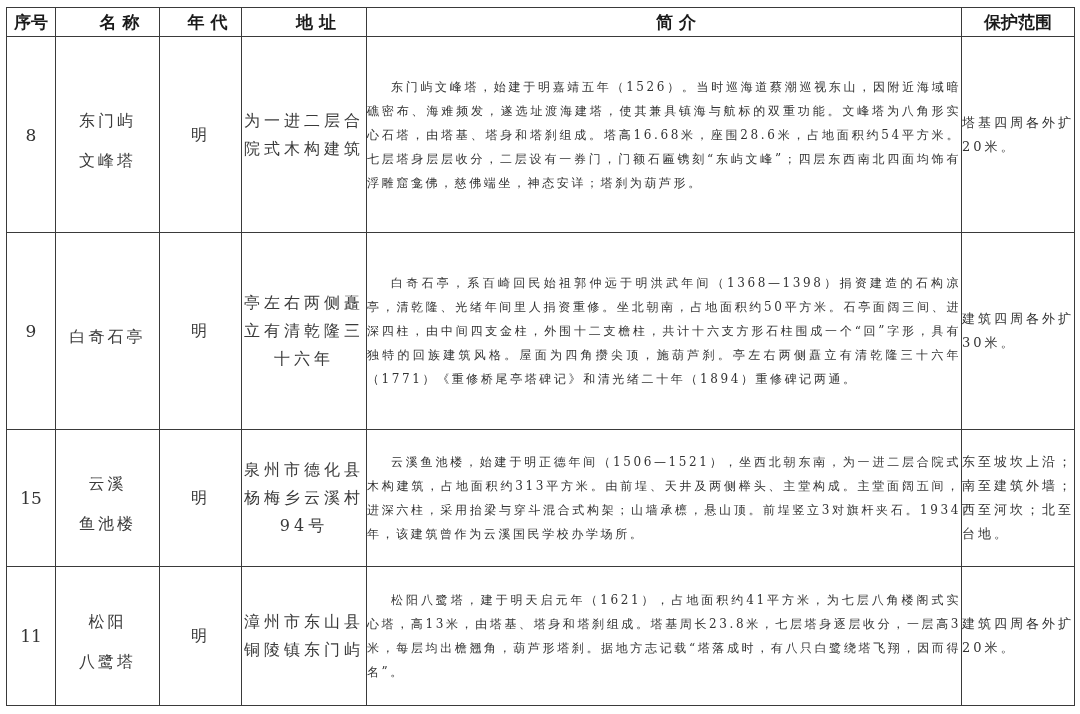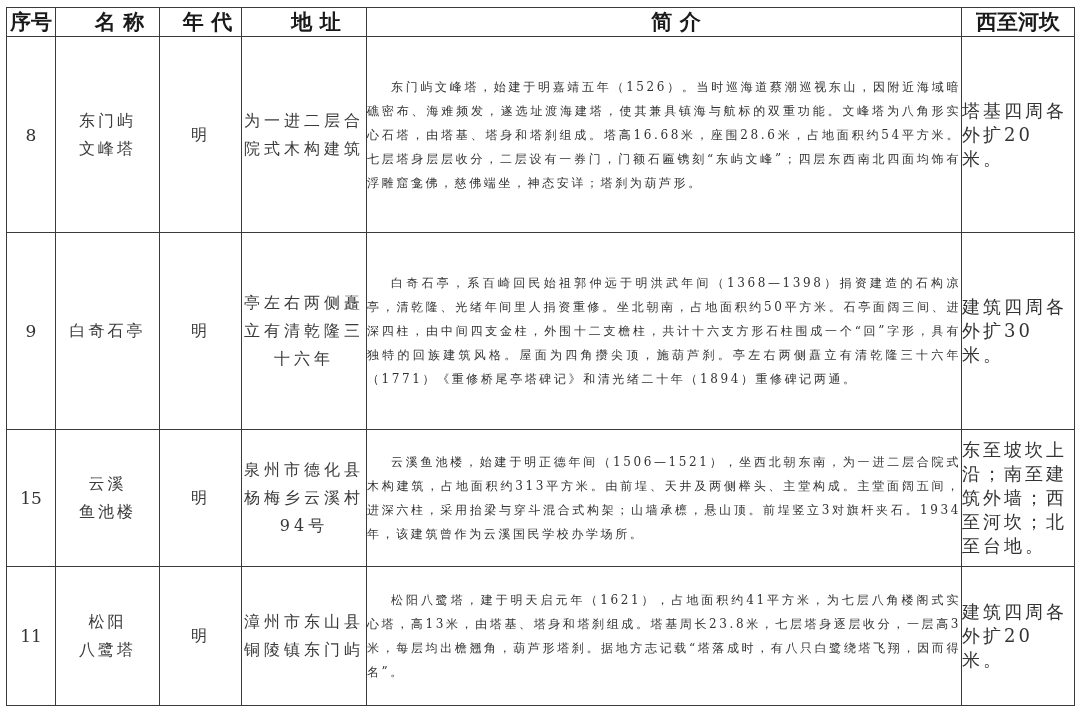--- a/index.html
+++ b/index.html
@@ -26,21 +26,21 @@
     table.heritage th,
     table.heritage td {
       border: 1.5px solid #3a3a3a;
       padding: 0;
       vertical-align: middle;
     }
     table.heritage th {
       height: 28px;
       font-family: "DejaVu Sans", "Liberation Sans", sans-serif;
       font-weight: bold;
-      font-size: 21px;
+      font-size: 17px;
       color: #1a1a1a;
       text-align: center;
       letter-spacing: 0px;
     }
     th.spaced { letter-spacing: 14px; text-indent: 14px; }
     th.spaced-wide { letter-spacing: 24px; text-indent: 24px; margin-top: 20px; }
     td.num {
       text-align: center;
       font-size: 17px;
       color: #333;
@@ -56,53 +56,53 @@
     td.desc {
       font-size: 12px;
       line-height: 24px;
       padding: 2px 4px 2px 4px;
       text-align: justify;
       letter-spacing: 2.6px;
       color: #333;
     }
     td.desc .para { text-indent: 2em; display: block; }
     td.scope {
-      font-size: 18px;
+      font-size: 13px;
       line-height: 24px;
       padding: 0 2px 0 3px;
       letter-spacing: 3px;
       color: #333;
       text-align: left;
     }
     tr.r8 { height: 196px; }
     tr.r9 { height: 197px; }
     tr.r10 { height: 137px; }
     tr.r11 { height: 139px; }
-    .line { display: block; }
+    .line { display: block; margin-top: 12px; }
   </style>
 </head>
 <body>
 
 <table class="heritage">
   <colgroup>
     <col style="width:49px">
     <col style="width:104px">
     <col style="width:82px">
     <col style="width:125px">
     <col style="width:595px">
     <col style="width:113px">
   </colgroup>
   <thead>
     <tr>
       <th>序号</th>
       <th class="spaced-wide">名 称</th>
       <th class="spaced">年 代</th>
       <th class="spaced-wide">地 址</th>
       <th class="spaced-wide">简 介</th>
-      <th>西至河坎</th>
+      <th>保护范围</th>
     </tr>
   </thead>
   <tbody>
     <tr class="r8">
       <td class="num">8</td>
       <td class="name">
         <span class="line">东门屿</span>
         <span class="line">文峰塔</span>
       </td>
       <td class="era">明</td>

